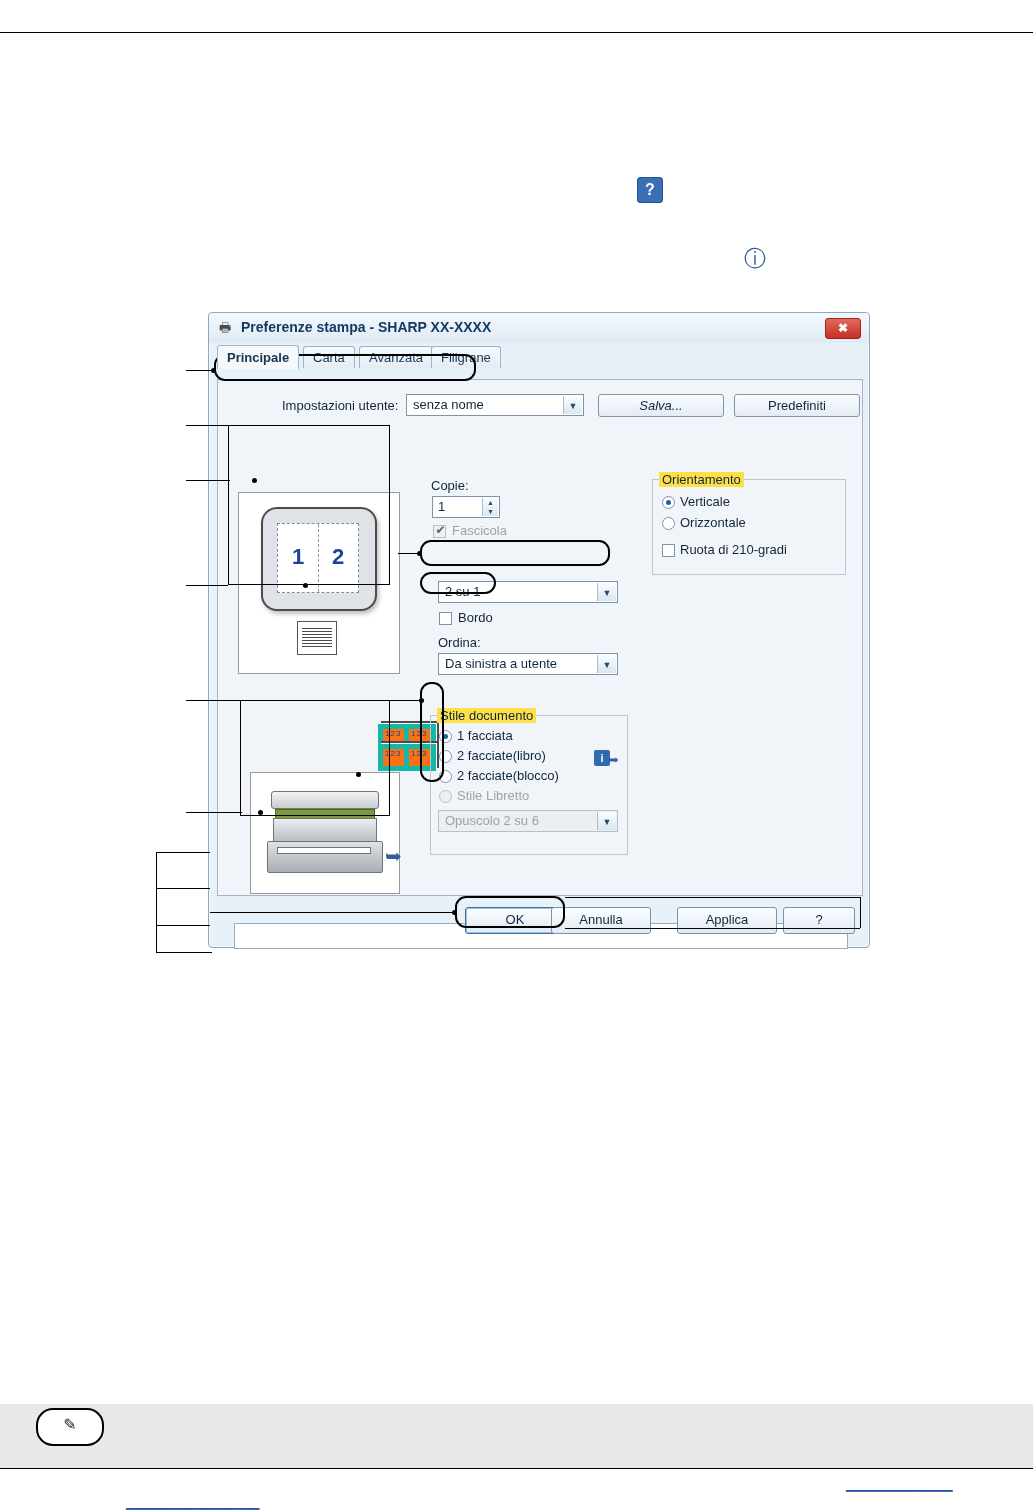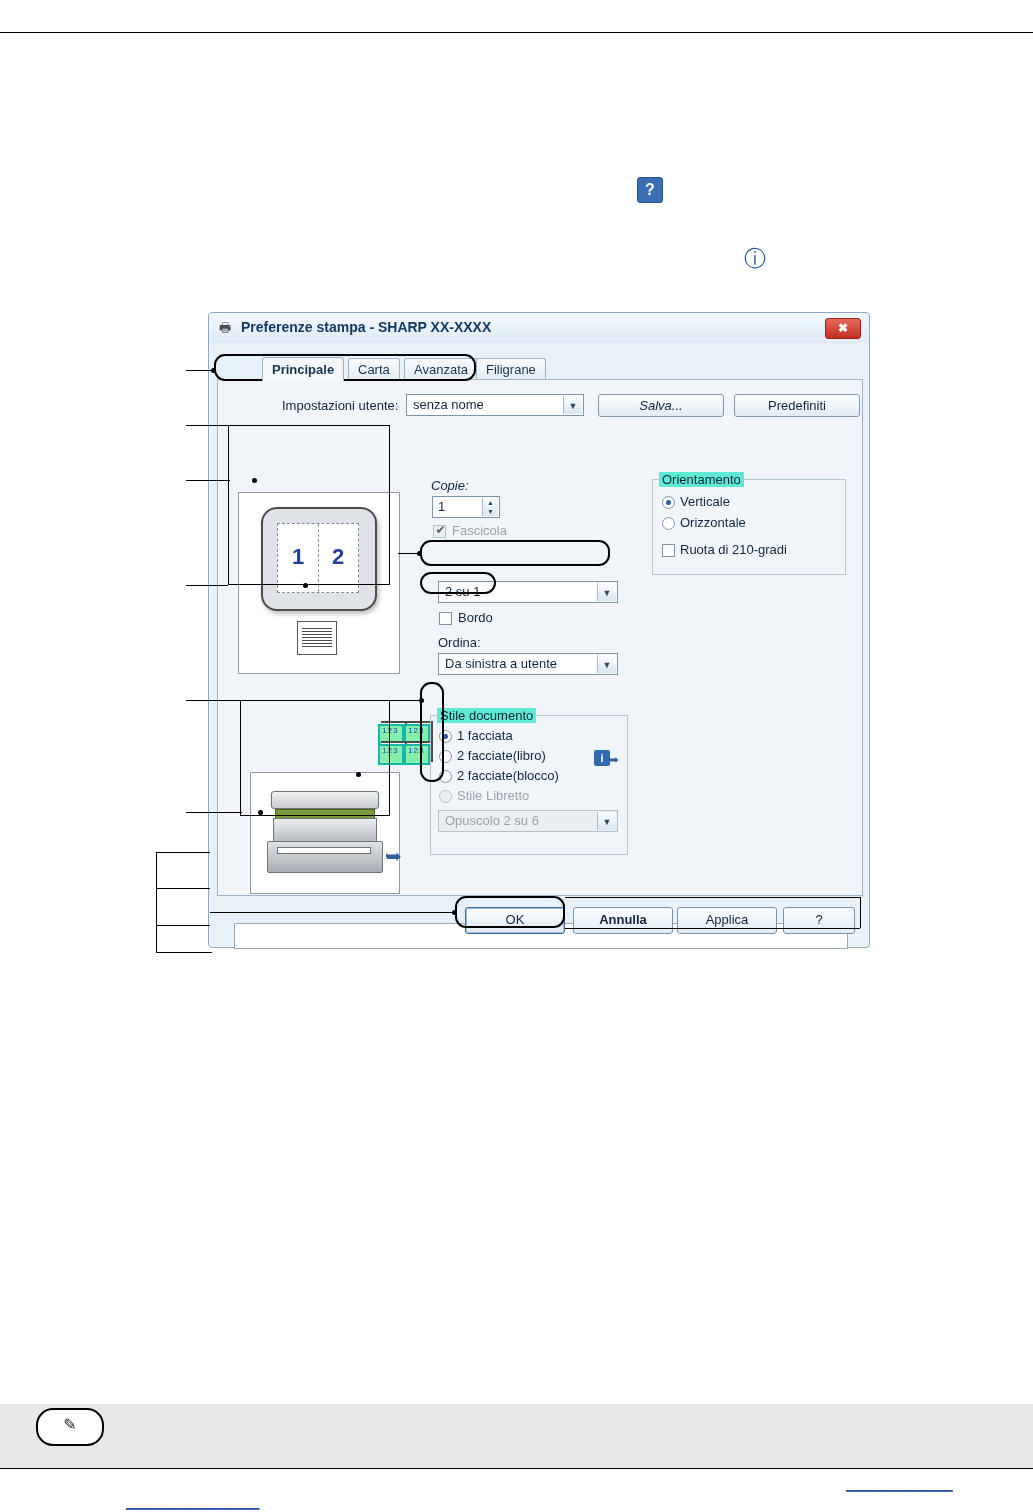--- a/index.html
+++ b/index.html
@@ -99,24 +99,23 @@
     color: #ffffff;
     font-size: 12px;
     line-height: 19px;
     text-align: center;
     font-weight: bold;
   }
 
   
   .tabstrip {
     position: absolute;
-    left: 8px; top: 44px;
+    left: 8px; top: 32px;
     width: 644px;
     height: 22px;
-    margin-left: 45px;
   }
   .tab {
     position: absolute;
     top: 1px;
     height: 21px;
     padding: 0 9px;
     font-size: 13px;
     line-height: 21px;
     color: #17334f;
     background: linear-gradient(#f7fafd, #e3ecf5);
@@ -264,22 +263,22 @@
   .stack-icons {
     position: absolute;
     left: 160px; top: 338px;
     width: 60px; height: 44px;
     font-size: 10px;
     color: #3b3b3b;
   }
   .mini-sheet {
     position: absolute;
     width: 22px; height: 17px;
-    background: #86efac;
-    border: 2px solid #14b8a6;
+    background: #f97316;
+    border: 5px solid #14b8a6;
     box-shadow: 2px -2px 0 -1px #ffffff, 3px -3px 0 0 #4b4b4b;
   }
   .mini-sheet span {
     position: absolute;
     left: 2px; top: 1px;
     font-size: 8px;
     line-height: 8px;
     color: #20409a;
     letter-spacing: 1px;
   }
@@ -431,21 +430,21 @@
 
   .group {
     position: absolute;
     border: 1px solid #b9c6d3;
     box-sizing: border-box;
   }
   .group-title {
     position: absolute;
     top: -8px; left: 6px;
     padding: 0 3px;
-    background: #5eead4;
+    background: #fde047;
     font-size: 13px;
     color: #11263c;
     white-space: nowrap;
   }
 
   .info-blue-icon {
     position: absolute;
     left: 385px; top: 437px;
     width: 16px; height: 16px;
     background: #2f6bb0;
@@ -486,21 +485,21 @@
     height: 25px;
     background: linear-gradient(#fcfdff, #e1eaf3);
     border: 1px solid #7f93a8;
     border-radius: 3px;
     font-size: 13px;
     line-height: 23px;
     text-align: center;
     color: #11263c;
   }
   #fbtn-ok { left: 256px; width: 98px; border-color: #3f6f9f; box-shadow: 0 0 0 1px #9dc0e0 inset; }
-  #fbtn-cancel { left: 364px; width: 98px; font-weight: bold; }
+  #fbtn-cancel { left: 342px; width: 98px; }
   #fbtn-apply { left: 468px; width: 98px; }
   #fbtn-help { left: 574px; width: 70px; }
 
   
   .callout-line {
     position: absolute;
     background: #000000;
   }
   .cl-h { height: 1px; }
   .cl-v { width: 1px; }
@@ -624,21 +623,21 @@
       <div class="device">
         <div class="dev-top"></div>
         <div class="dev-green"></div>
         <div class="dev-mid"></div>
         <div class="dev-base"></div>
         <div class="dev-tray"></div>
         <div class="dev-arrow">➥</div>
       </div>
     </div>
 
-    <div class="label" style="left:213px; top:98px;font-style:italic;">Copie:</div>
+    <div class="label" style="left:213px; top:98px;">Copie:</div>
     <div class="spin" style="left:214px; top:116px; width:68px; height:22px;">
       <div class="sptext">1</div>
       <div class="spbtns">
         <i class="up">▲</i>
         <i class="dn">▼</i>
       </div>
     </div>
 
     <div class="check checked dim" style="left:215px; top:145px;"></div>
     <div class="label dim" style="left:234px; top:143px;">Fascicola</div>

